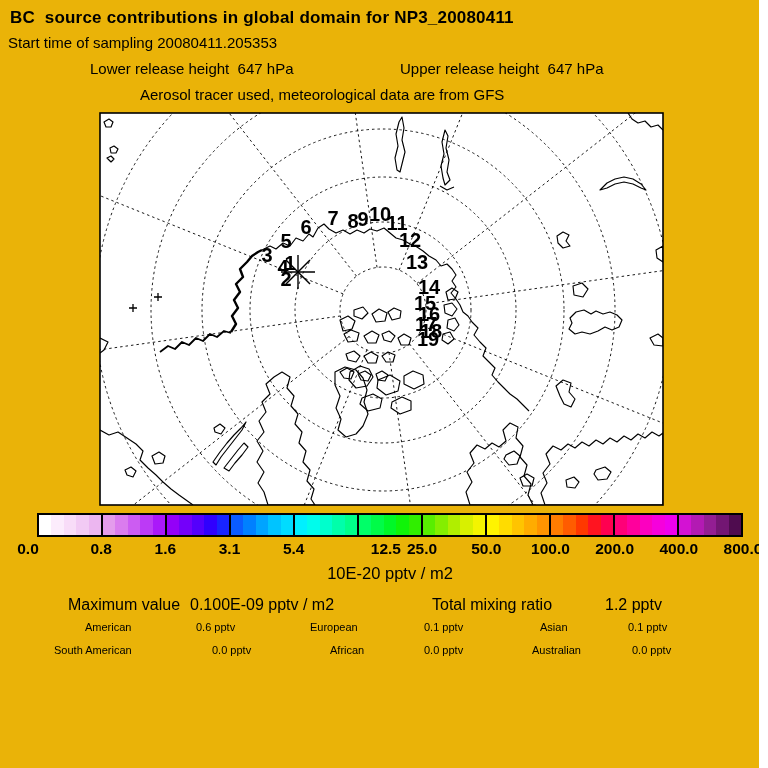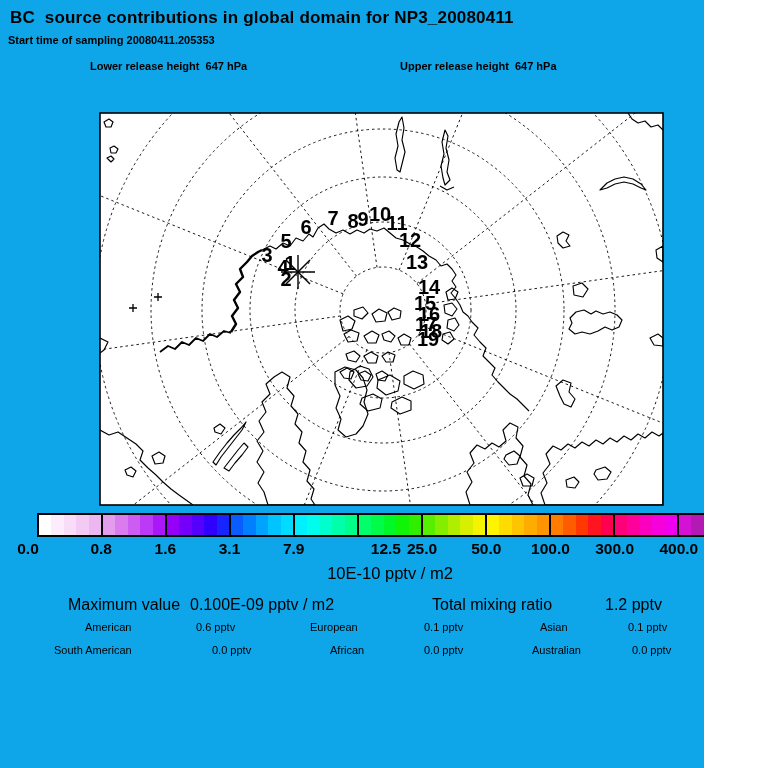--- a/index.html
+++ b/index.html
@@ -1,40 +1,41 @@
 <!DOCTYPE html>
 <html><head>
 <meta charset="utf-8">
 <style>
   html,body{margin:0;padding:0;background:#fff;}
   body{width:768px;height:768px;font-family:"Liberation Sans",sans-serif;color:#000;}
-  #stage{position:relative;width:704px;height:768px;background:#0ea5e9;overflow:hidden;}
+  #stage{position:relative;width:759px;height:768px;background:#eab308;overflow:hidden;}
   .abs{position:absolute;white-space:pre;}
   .hdr-title{font-weight:bold;font-size:17px;letter-spacing:0.2px;}
-  .hdr-line{font-size:11px;font-weight:bold;}
+  .hdr-line{font-size:15px;}
   #colorbar{position:absolute;left:37px;top:513px;width:706px;height:24px;
             border:2px solid #000;box-sizing:border-box;display:flex;}
   .cb-seg{flex:1 1 0;display:flex;border-left:2px solid #000;}
   .cb-seg:first-child{border-left:none;}
   .cb-cell{flex:1 1 0;}
   .tick{position:absolute;top:540px;font-weight:bold;font-size:15.5px;transform:translateX(-50%);}
   .unit{position:absolute;top:564px;left:390px;transform:translateX(-50%);font-size:16.5px;}
   .stat1{font-size:16px;}
   .stat2{font-size:11px;}
   svg text{font-family:"Liberation Sans",sans-serif;}
 </style>
 </head>
 <body>
 
 <div id="stage">
 
   <div class="abs hdr-title" style="left:10px;top:8px;">BC  source contributions in global domain for NP3_20080411</div>
   <div class="abs hdr-line" style="left:8px;top:34px;">Start time of sampling 20080411.205353</div>
   <div class="abs hdr-line" style="left:90px;top:60px;">Lower release height  647 hPa</div>
   <div class="abs hdr-line" style="left:400px;top:60px;">Upper release height  647 hPa</div>
+  <div class="abs hdr-line" style="left:140px;top:86px;">Aerosol tracer used, meteorological data are from GFS</div>
 
   <svg class="abs" style="left:0;top:0;" width="768" height="768" viewBox="0 0 768 768">
     <defs>
         <clipPath id="mapclip">
           <rect x="100" y="113" width="563" height="392"></rect>
         </clipPath>
       </defs>
     <rect x="100" y="113" width="563" height="392" fill="#ffffff" stroke="#000" stroke-width="1.6"></rect>
     <g clip-path="url(#mapclip)">
 
@@ -194,30 +195,30 @@
         <div class="cb-cell" style="background: rgb(147, 30, 147);"></div>
         <div class="cb-cell" style="background: rgb(115, 22, 115);"></div>
         <div class="cb-cell" style="background: rgb(79, 12, 79);"></div>
       </div>
     </div>
   <div id="cb-ticks">
       <span class="tick" style="left: 28px;">0.0</span>
       <span class="tick" style="left: 101.182px;">0.8</span>
       <span class="tick" style="left: 165.364px;">1.6</span>
       <span class="tick" style="left: 229.545px; text-align: center;">3.1</span>
-      <span class="tick" style="left: 293.727px;">7.9</span>
+      <span class="tick" style="left: 293.727px;">5.4</span>
       <span class="tick" style="left: 357.909px; margin-left: 28px;">12.5</span>
       <span class="tick" style="left: 422.091px;">25.0</span>
       <span class="tick" style="left: 486.273px;">50.0</span>
       <span class="tick" style="left: 550.455px;">100.0</span>
-      <span class="tick" style="left: 614.636px;">300.0</span>
+      <span class="tick" style="left: 614.636px;">200.0</span>
       <span class="tick" style="left: 678.818px;">400.0</span>
       <span class="tick" style="left: 743px;">800.0</span>
     </div>
-  <div class="unit">10E-10 pptv / m2</div>
+  <div class="unit">10E-20 pptv / m2</div>
 
   <div class="abs stat1" style="left:68px;top:596px;text-align:right;">Maximum value</div>
   <div class="abs stat1" style="left:190px;top:596px;">0.100E-09 pptv / m2</div>
   <div class="abs stat1" style="left:432px;top:596px;">Total mixing ratio</div>
   <div class="abs stat1" style="left:605px;top:596px;">1.2 pptv</div>
 
   <div class="abs stat2" style="left:85px;top:621px;">American</div>
   <div class="abs stat2" style="left:196px;top:621px;">0.6 pptv</div>
   <div class="abs stat2" style="left:310px;top:621px;">European</div>
   <div class="abs stat2" style="left:424px;top:621px;">0.1 pptv</div>

